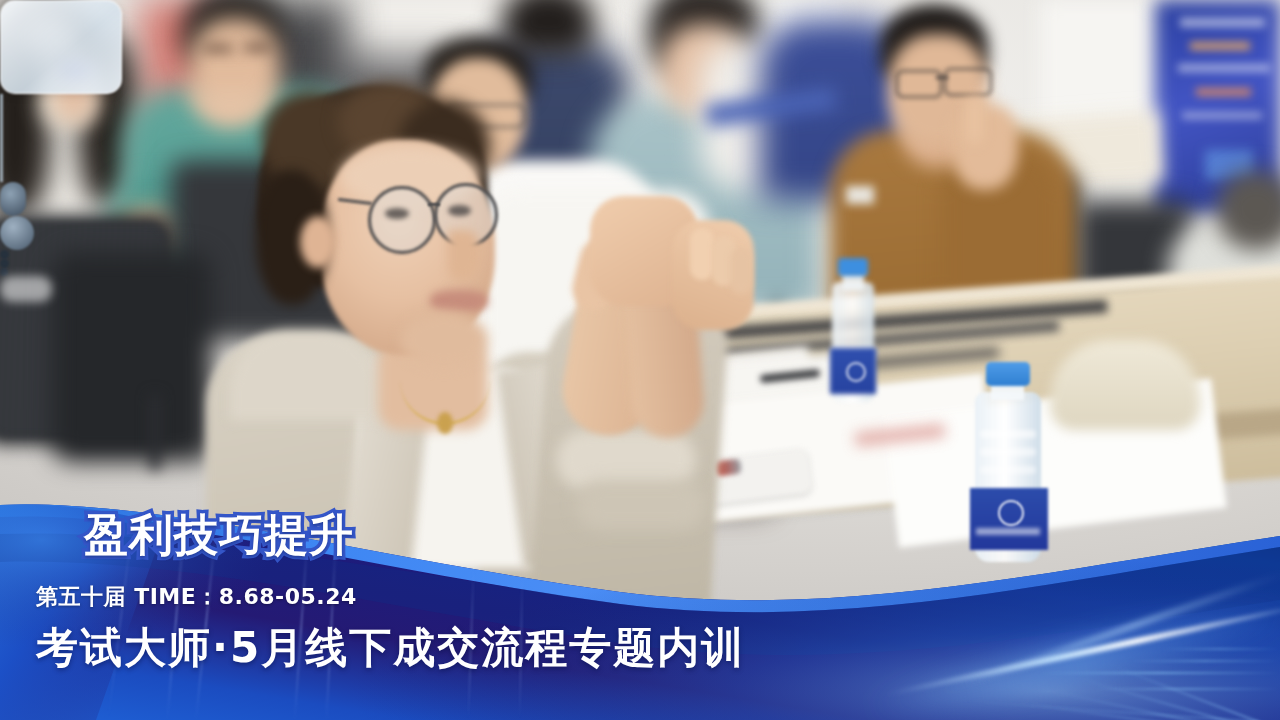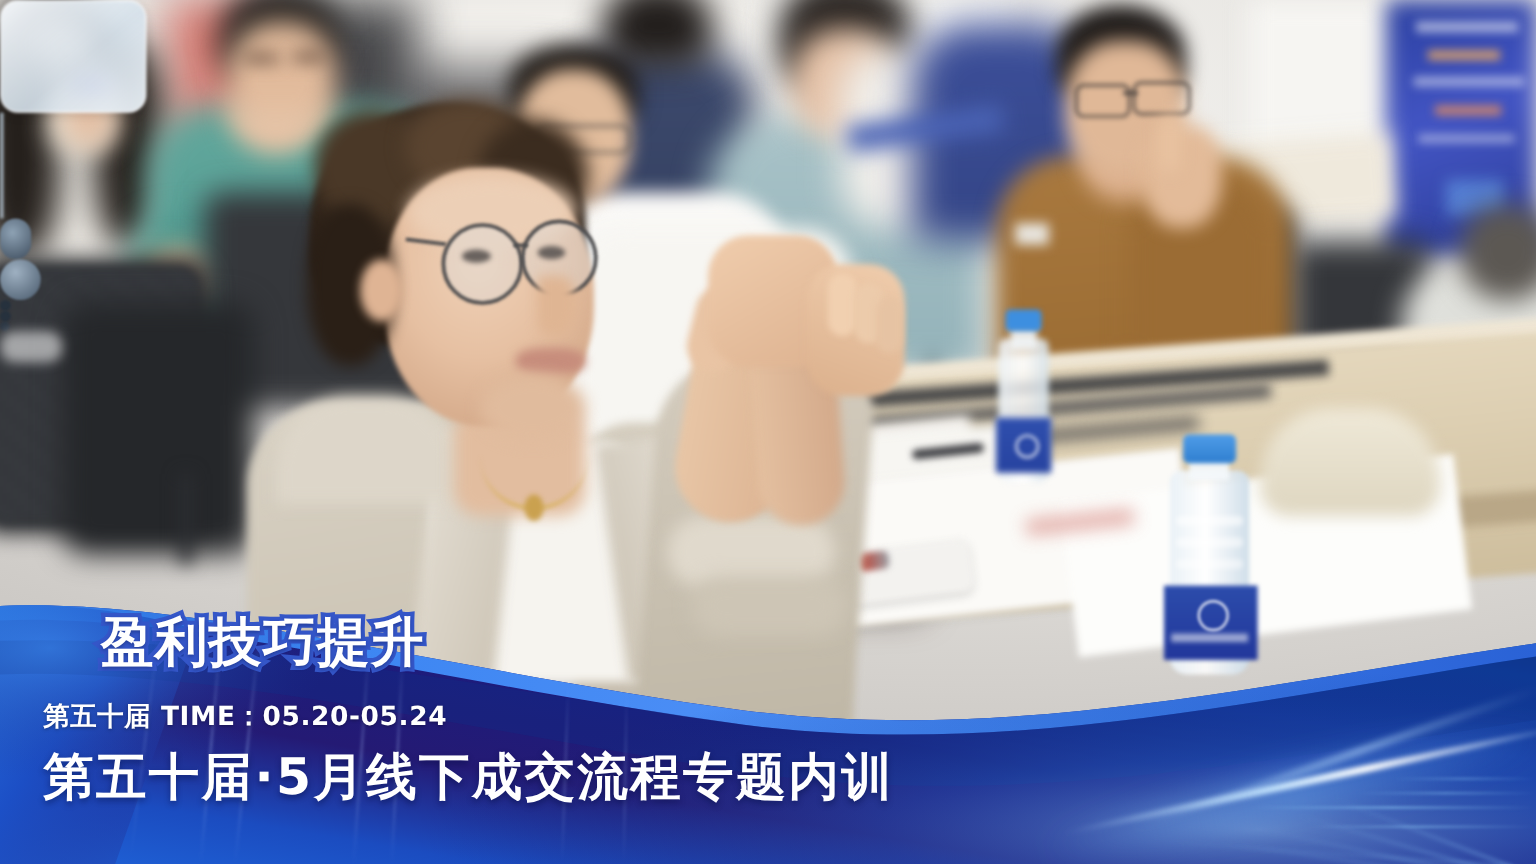--- a/index.html
+++ b/index.html
@@ -583,18 +583,18 @@
       <div class="vstreak" style="left:330px;top:545px;height:175px;transform:rotate(3deg);"></div>
       <div class="vstreak" style="left:470px;top:566px;height:154px;transform:rotate(2deg);opacity:.8;"></div>
       <div class="vstreak" style="left:520px;top:572px;height:148px;transform:rotate(1deg);opacity:.7;"></div>
       <div class="vstreak" style="left:120px;top:514px;height:206px;transform:rotate(7deg);opacity:.5;"></div>
     </div>
 
     <div class="txt headline" id="hl1">
       <span>盈利技巧提升</span>
     </div>
 
-    <div class="txt" id="dateline">第五十届 TIME：05.20-05.24</div>
-
-    <div class="txt" id="maintitle">第五十届·5月线下成交流程专题内训</div>
+    <div class="txt" id="dateline">第五十届 TIME：8.68-05.24</div>
+
+    <div class="txt" id="maintitle">考试大师·5月线下成交流程专题内训</div>
   </div>
 
 </div>
 
 </body></html>

